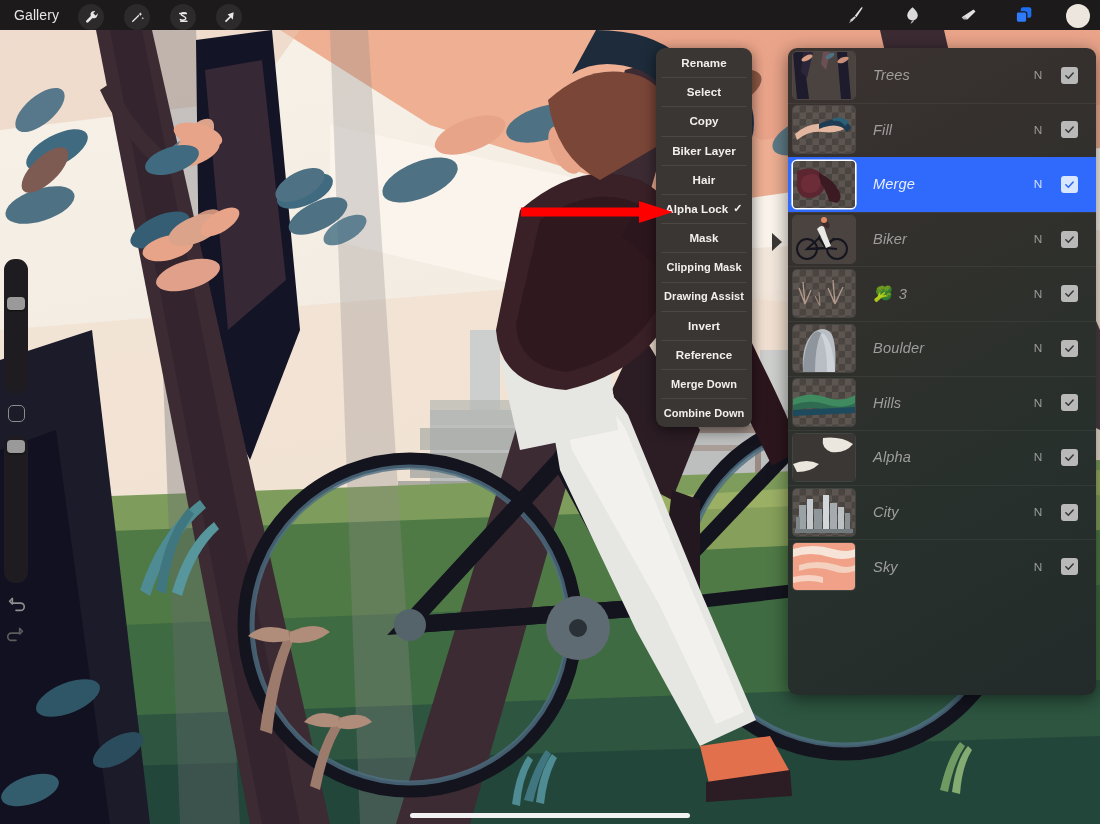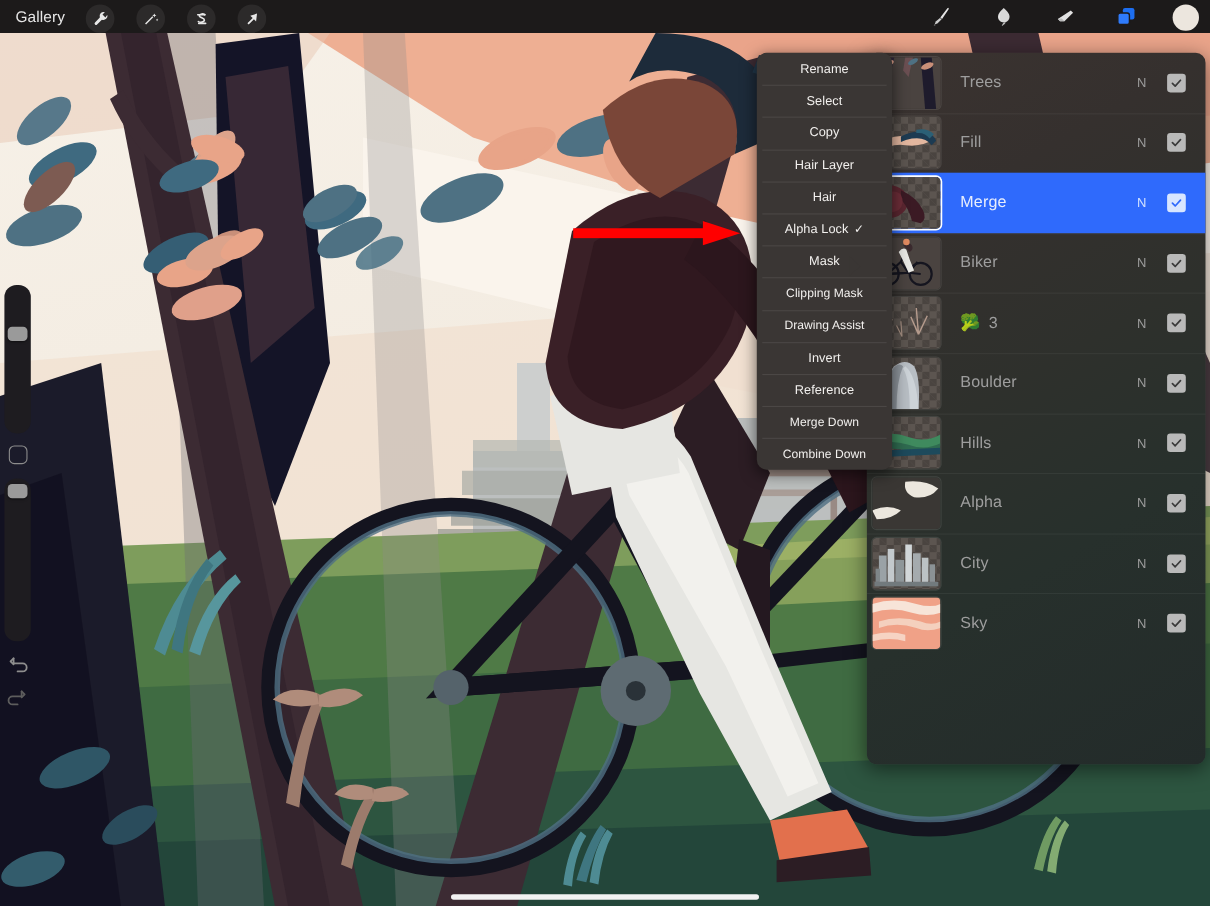--- a/index.html
+++ b/index.html
@@ -24,23 +24,23 @@
   
   #sidebar { position:absolute; left:0; top:245px; width:32px; height:415px; z-index:35; }
   .slider-track { position:absolute; left:4px; width:24px; border-radius:11px; background:#1e1c20; }
   .slider-handle { position:absolute; left:7px; width:18px; height:13px; border-radius:4px;
                    background:#9a9a9a; box-shadow:0 1px 2px rgba(0,0,0,.5); }
   #modify-btn { position:absolute; left:8px; top:160px; width:17px; height:17px;
                 border:1.4px solid #8c8c8c; border-radius:5px; }
   .udo { position:absolute; left:5px; width:22px; height:22px; }
 
   
-  #ctx-menu { position:absolute; left:688px; top:48px; width:123px; z-index:45;
+  #ctx-menu { position:absolute; left:656px; top:48px; width:96px; z-index:45;
               background:#3a3634; border-radius:9px; overflow:hidden;
-              box-shadow:0 3px 14px rgba(0,0,0,.55); }
+              box-shadow:0 3px 14px rgba(0,0,0,.55);font-weight:bold; }
   .ctx-item { position:relative; height:29.2px; display:flex; align-items:center; justify-content:center;
               color:#f2f0ee; font-size:11.6px; letter-spacing:.05px; white-space:nowrap; }
   .ctx-item + .ctx-item::before { content:""; position:absolute; left:5px; right:5px; top:0; height:1px;
               background:rgba(255,255,255,.085); }
   .ctx-item.wide { font-size:11px; }
   .ctx-check { margin-left:5px; font-size:11px; }
   #mask-caret { position:absolute; left:772px; top:233px; width:0; height:0; z-index:46;
                 border-top:9px solid transparent; border-bottom:9px solid transparent;
                 border-left:10px solid #3a3634; }
 
@@ -66,21 +66,21 @@
            flex:0 0 auto; box-shadow:0 0 0 1px rgba(255,255,255,.10); }
   .layer-row.selected .thumb { box-shadow:0 0 0 1.6px #ffffff; }
   .checker { position:absolute; inset:0;
              background-image:
                linear-gradient(45deg,#4a4440 25%,transparent 25%,transparent 75%,#4a4440 75%),
                linear-gradient(45deg,#4a4440 25%,transparent 25%,transparent 75%,#4a4440 75%);
              background-size:13px 13px; background-position:0 0,6.5px 6.5px; background-color:#5c5550; }
   .thumb-art { position:absolute; inset:0; }
 
   .layer-name { flex:1 1 auto; margin-left:18px; color:#9e9e9e; font-size:14.6px; letter-spacing:.15px;
-                display:flex; align-items:center; gap:7px; }
+                display:flex; align-items:center; gap:7px;font-style:italic; }
   .layer-row.selected .layer-name { color:#e8eefc; }
   .grp-emoji { font-size:15px; line-height:1; }
 
   .blend { width:26px; text-align:center; color:#9a9a9a; font-size:11.8px; flex:0 0 auto; }
   .layer-row.selected .blend { color:#cfe0ff; }
   .vis { width:17px; height:17px; margin-right:18px; margin-left:10px; flex:0 0 auto;
          border-radius:3px; background:#b9b9b9; display:flex; align-items:center; justify-content:center; }
   .layer-row.selected .vis { background:#d8e6ff; }
   .vis svg { display:block; }
 
@@ -361,21 +361,21 @@
     <div class="ctx-item">
       <span>Rename</span>
     </div>
     <div class="ctx-item">
       <span>Select</span>
     </div>
     <div class="ctx-item">
       <span>Copy</span>
     </div>
     <div class="ctx-item">
-      <span>Hair Layer</span>
+      <span>Biker Layer</span>
     </div>
     <div class="ctx-item">
       <span>Hair</span>
     </div>
     <div class="ctx-item">
       <span>Alpha Lock</span>
       <span class="ctx-check">✓</span>
     </div>
     <div class="ctx-item">
       <span>Mask</span>

